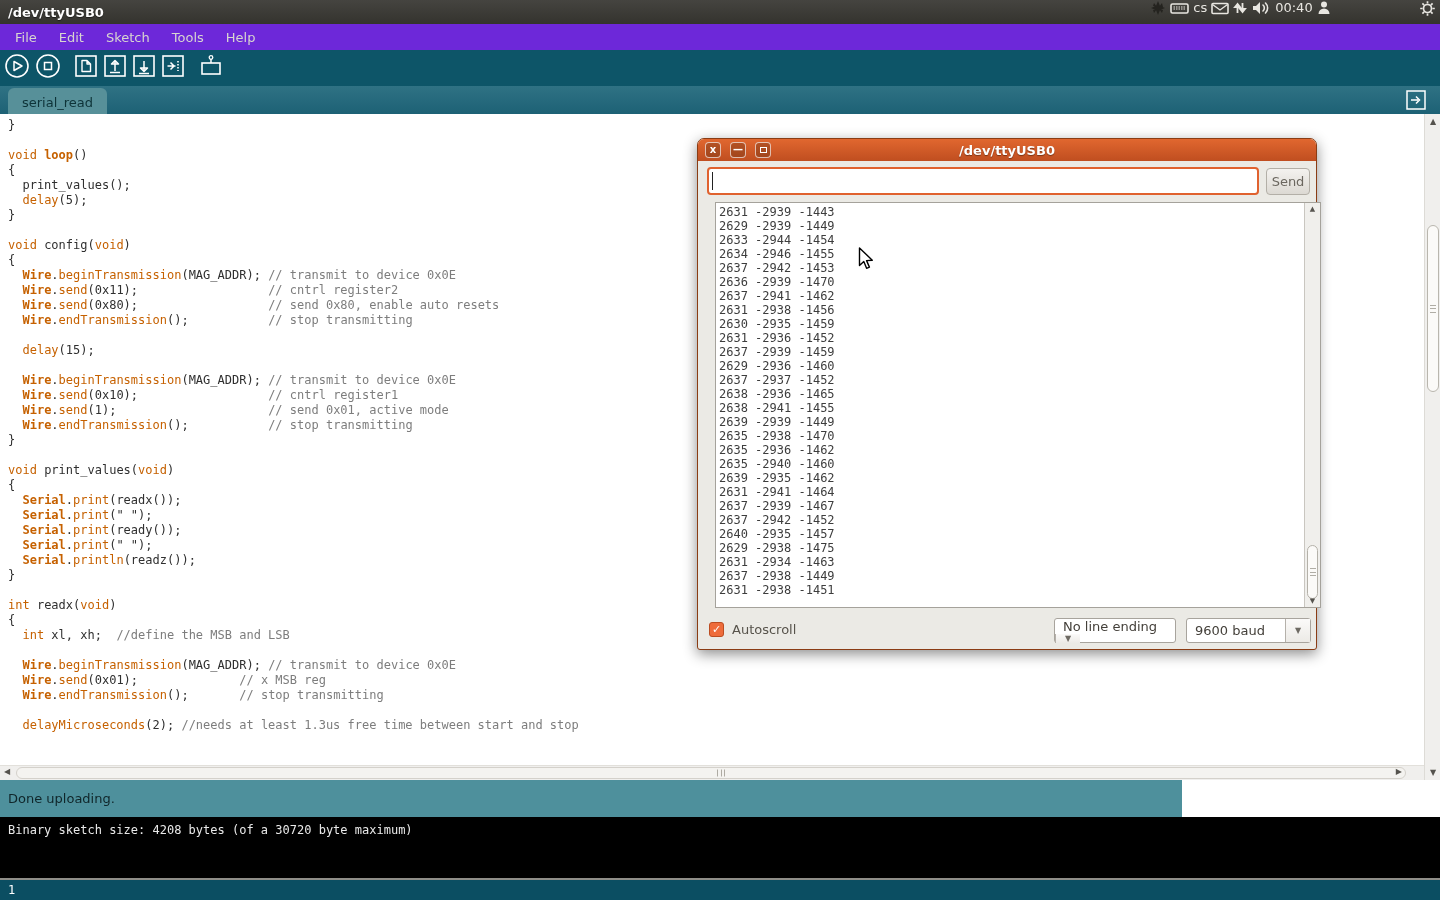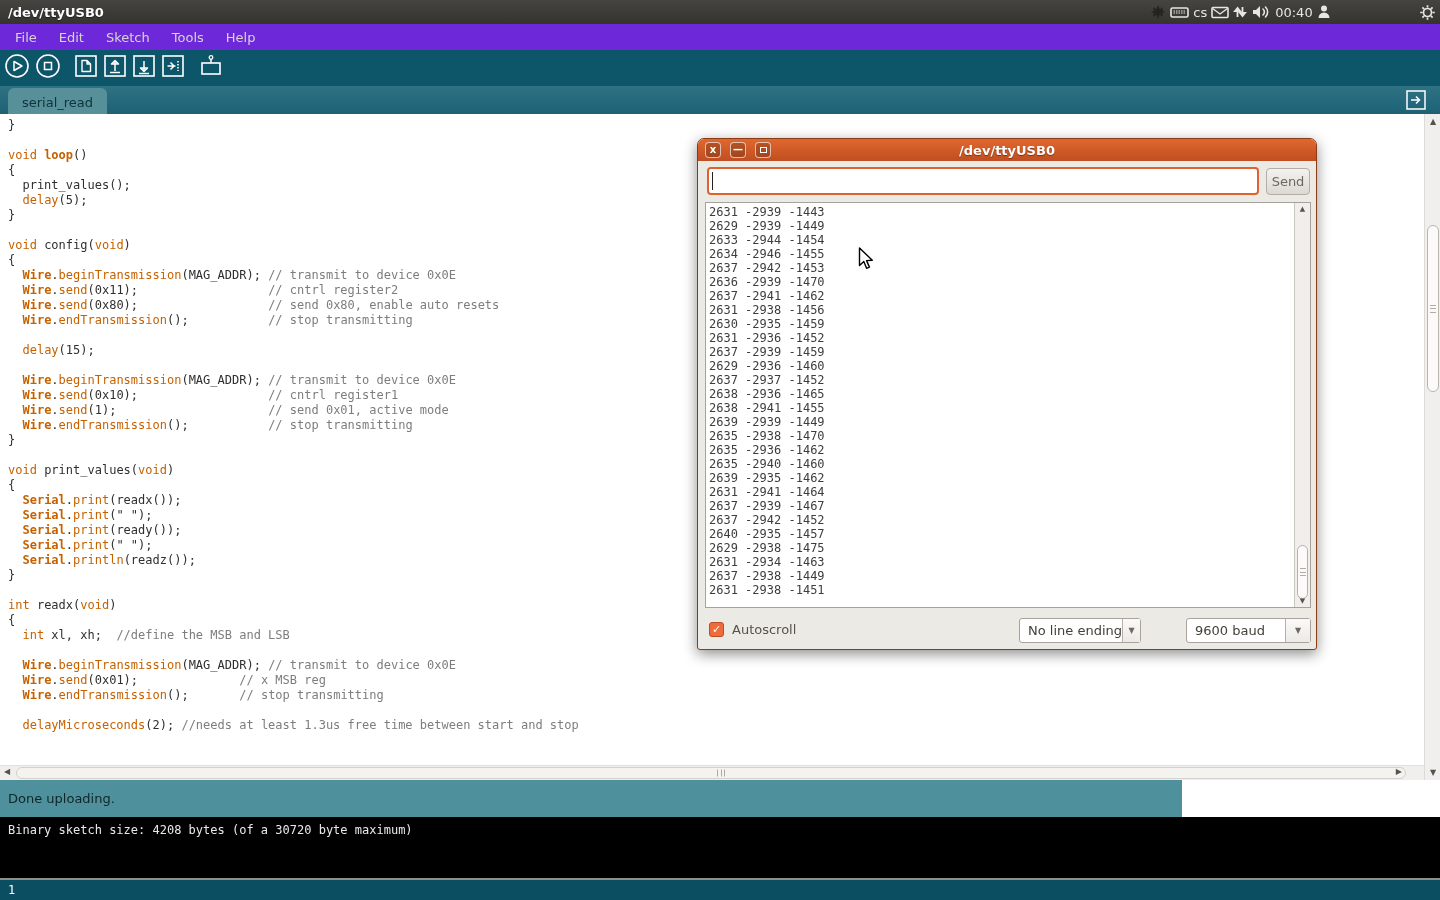--- a/index.html
+++ b/index.html
@@ -6,21 +6,21 @@
   html,body { width:1440px; height:900px; overflow:hidden; background:#fff;
     font-family:"DejaVu Sans", sans-serif; }
   #screen { position:absolute; top:0; left:0; width:1440px; height:900px; overflow:hidden; }
 
   
   .topbar { position:absolute; left:0; top:0; width:1440px; height:24px;
     background:linear-gradient(#454440,#34332e); color:#e6e4df;
     display:flex; align-items:center; }
   .topbar .wintitle { font-weight:bold; font-size:13px; color:#ffffff; padding-left:8px;
     text-shadow:0 1px 1px rgba(0,0,0,.5); }
-  .tray { position:absolute; right:4px; top:0; height:24px; display:flex; align-items:center; gap:4px; }
+  .tray { position:absolute; right:4px; top:0; height:24px; display:flex; gap:4px; }
   .tray svg { display:block; }
   .tray .tray-text { font-size:13px; color:#e8e6e1; }
   .tray .tray-user { font-size:12px; color:#eceae5;margin-top:48px; }
 
   
   .menubar { position:absolute; left:0; top:24px; width:1440px; height:26px;
     background:#6d28d9; display:flex; align-items:center; padding-left:4px; }
   .menu-item { color:#d8d5d0; font-size:13px; padding:4px 11px; }
 
   
@@ -90,42 +90,42 @@
     border:1px solid rgba(255,255,255,.65); color:#fff; font-size:10px; font-weight:bold;
     display:flex; align-items:center; justify-content:center; line-height:1; }
   .winbtn .sq { width:7px; height:6px; border:1px solid #fff; display:block; }
   .sm-input { position:absolute; left:9px; top:28px; width:552px; height:28px;
     background:#fff; border:2px solid #e0622f; border-radius:4px; padding:0 6px;
     font-size:13px; font-family:"DejaVu Sans", sans-serif; color:#222; outline:none; }
   .caret { position:absolute; left:14px; top:33px; width:1px; height:18px; background:#222; }
   .sm-send { position:absolute; left:568px; top:29px; width:44px; height:27px;
     background:linear-gradient(#f4f2ef,#dcd9d3); border:1px solid #b3afa7; border-radius:4px;
     font-size:13px; color:#6b675f; display:flex; align-items:center; justify-content:center; }
-  .sm-output { position:absolute; left:7px; top:63px; width:606px; height:406px;
+  .sm-output { position:absolute; left:17px; top:63px; width:606px; height:406px;
     background:#ffffff; border:1px solid #a5a29b; }
   .sm-rows { position:absolute; left:3px; top:2px; font-family:"DejaVu Sans Mono", monospace;
     font-size:12px; line-height:14px; color:#3d3d3d; white-space:pre; }
   .sm-vscroll { position:absolute; right:0; top:0; width:16px; height:100%;
     background:#f0efec; border-left:1px solid #c9c6c0; }
   .sm-vscroll .arr { position:absolute; left:0; width:15px; text-align:center;
     font-size:7px; color:#56544f; }
   .sm-vthumb { position:absolute; left:2px; top:342px; width:11px; height:54px;
     background:#fbfaf8; border:1px solid #b4b1a9; border-radius:6px; }
   .sm-bottom { position:absolute; left:0; top:474px; width:100%; height:38px; }
   .sm-check { position:absolute; left:11px; top:9px; width:15px; height:15px;
     background:#ee6c3b; border:1px solid #bb4d22; border-radius:3px; color:#fff;
     font-size:11px; font-weight:bold; display:flex; align-items:center; justify-content:center; }
   .sm-autoscroll-label { position:absolute; left:34px; top:9px; font-size:13px; color:#57534b; }
   .dropdown { position:absolute; top:5px; height:25px; background:#ffffff;
     border:1px solid #a8a49d; border-radius:3px; display:flex; }
   .dd-text { flex:1; display:flex; align-items:center; padding-left:8px;
     font-size:13px; color:#44403a; white-space:nowrap; }
   .dd-arrow { width:25px; border-left:1px solid #b5b1aa; display:flex; align-items:center;
     justify-content:center; font-size:8px; color:#6e6a63; background:linear-gradient(#fbfaf9,#eceae6); }
-  .dd-lineend { left:321px; width:122px; }
+  .dd-lineend { left:356px; width:122px;flex-direction:column; }
   .dd-baud { left:488px; width:125px; }
 
   
   .cursor { position:absolute; left:858px; top:247px; }
 </style>
 </head>
 <body>
 
 <div id="screen">
 

